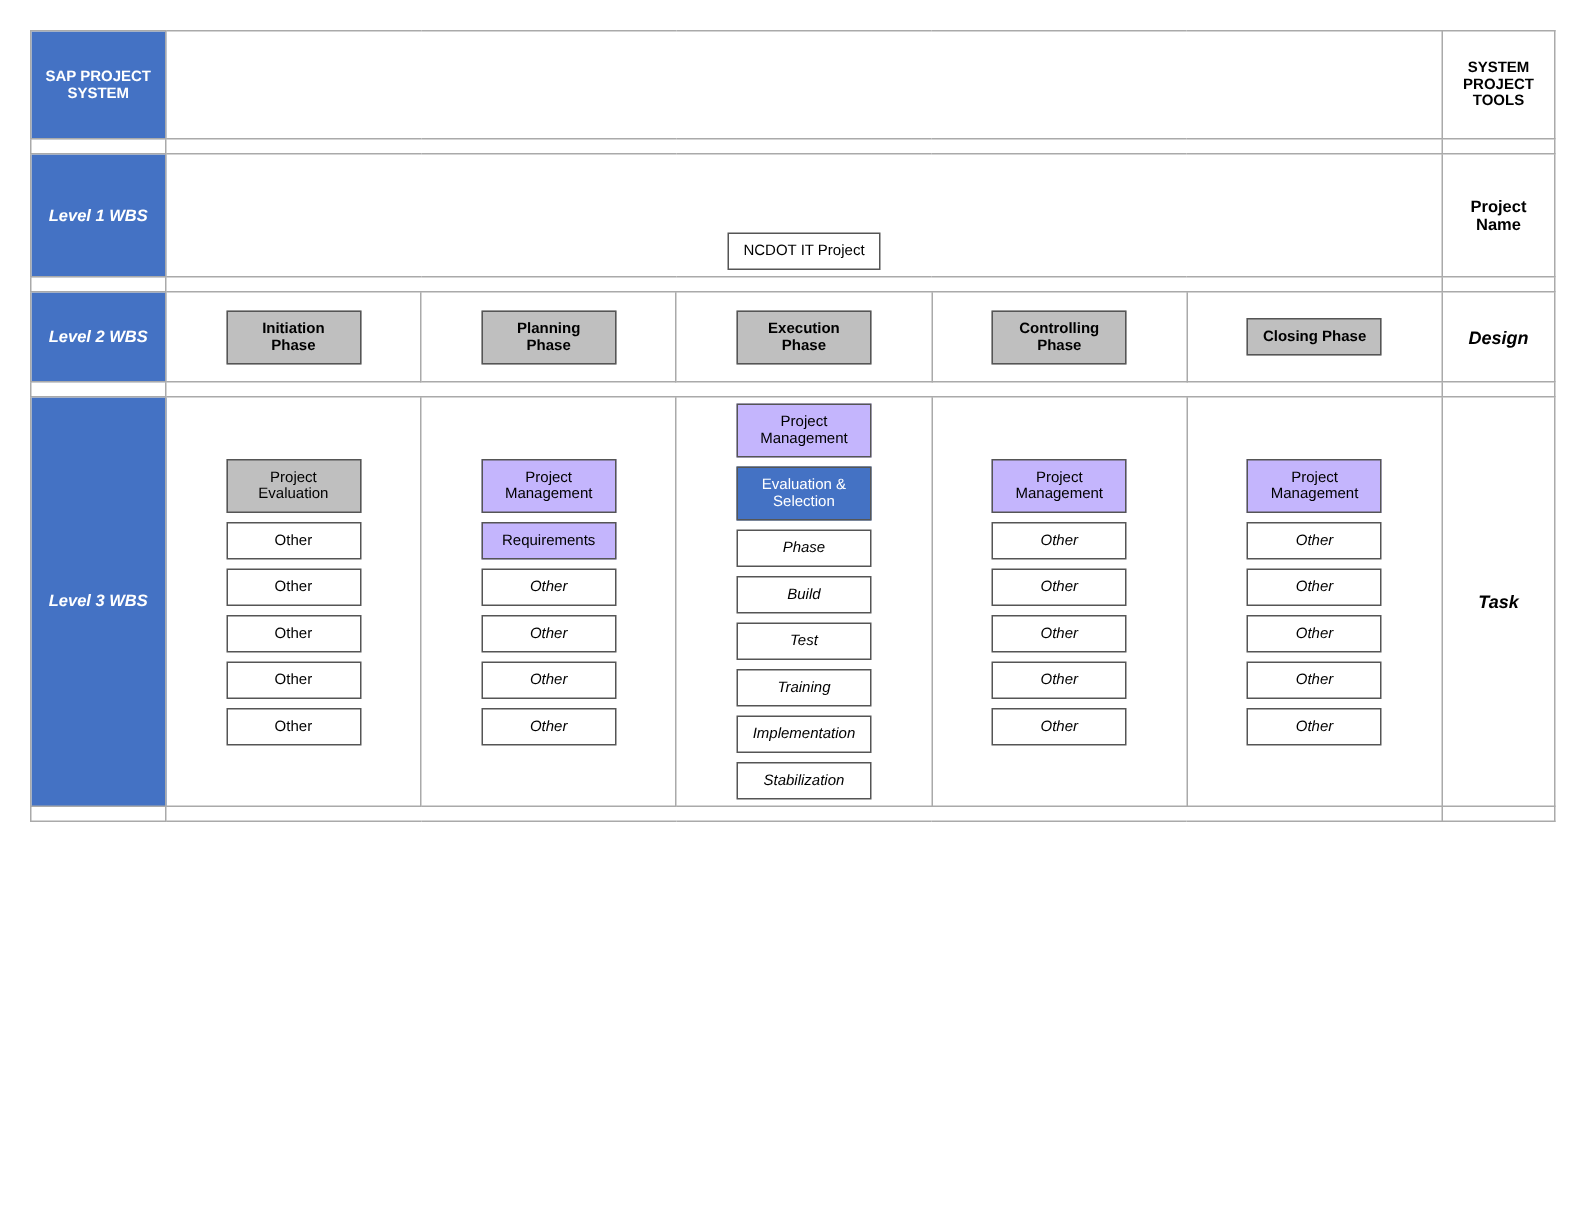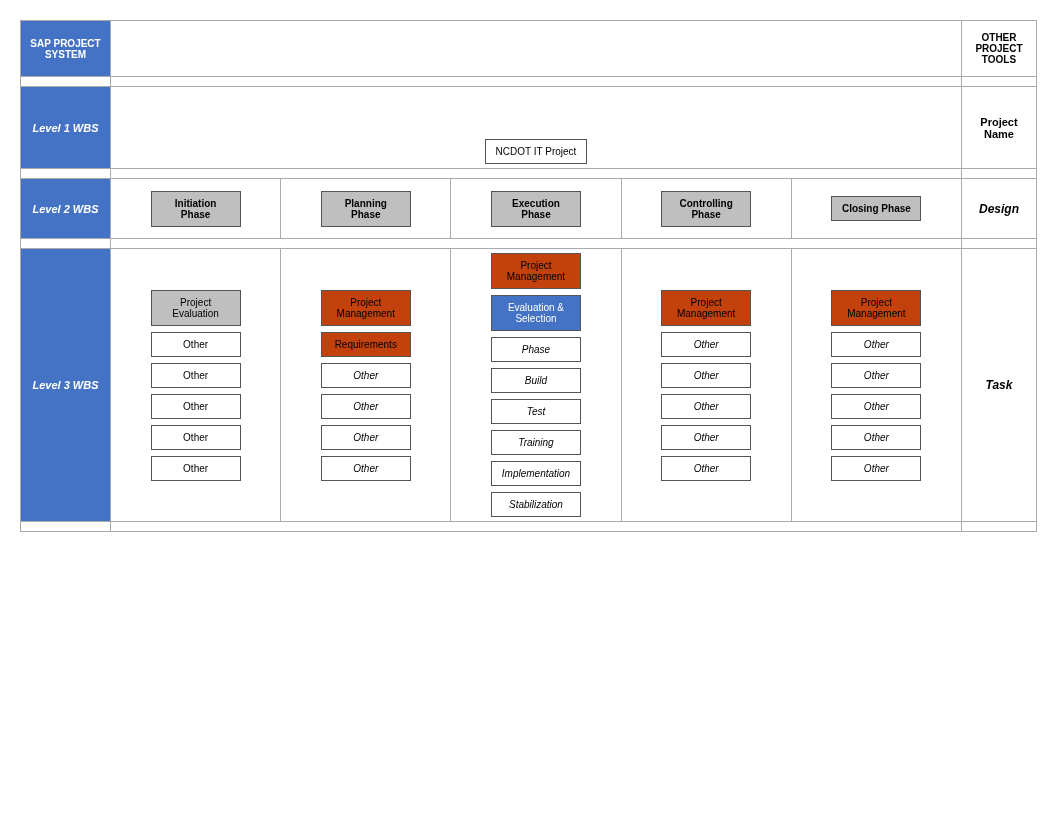--- a/index.html
+++ b/index.html
@@ -92,21 +92,21 @@
       border: 1px solid #555;
       display: inline-block;
       padding: 6px 8px;
       font-size: 10px;
       text-align: center;
       width: 90px;
       background: #bfbfbf;
       color: #000;
     }
     .task-box.gold {
-      background: #c2410c;
+      background: #c4b5fd;
       color: #000;
     }
     .task-box.blue-sel {
       background: #4472c4;
       color: #fff;
     }
     .task-box.white {
       background: #fff;
       color: #000;
     }
@@ -141,23 +141,23 @@
   </style>
 </head>
 <body>
 
 <div class="page-container">
 
   <table class="main-table">
 
     <tbody>
         <tr>
-      <td class="sap-header" style="height:56px;margin-left:12px;">SAP PROJECT SYSTEM</td>
+      <td class="sap-header" style="height:72px;margin-left:12px;">SAP PROJECT SYSTEM</td>
       <td colspan="5" style="background:#fff; border:1px solid #aaa;"></td>
-      <td class="other-tools-header" style="font-weight:bold; padding:6px;">OTHER PROJECT TOOLS</td>
+      <td class="other-tools-header" style="font-weight:bold; padding:6px;">SYSTEM PROJECT TOOLS</td>
     </tr>
 
     <tr class="empty-row">
       <td style="background:#fff;"></td>
       <td colspan="5" style="background:#fff;"></td>
       <td style="background:#fff;"></td>
     </tr>
 
     <tr>
       <td class="level-cell" style="height:40px;">Level 1 WBS</td>

